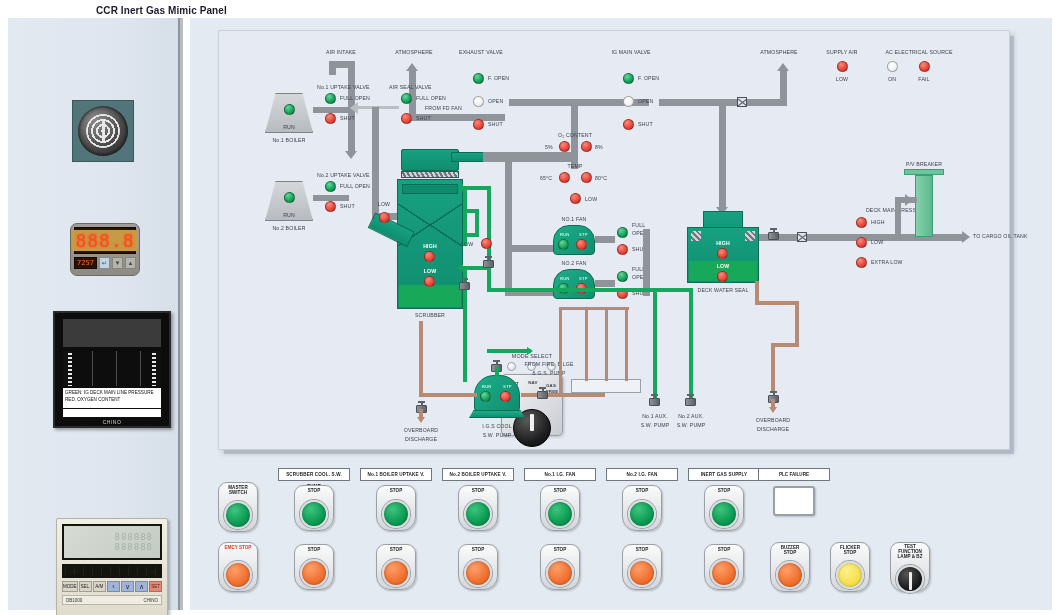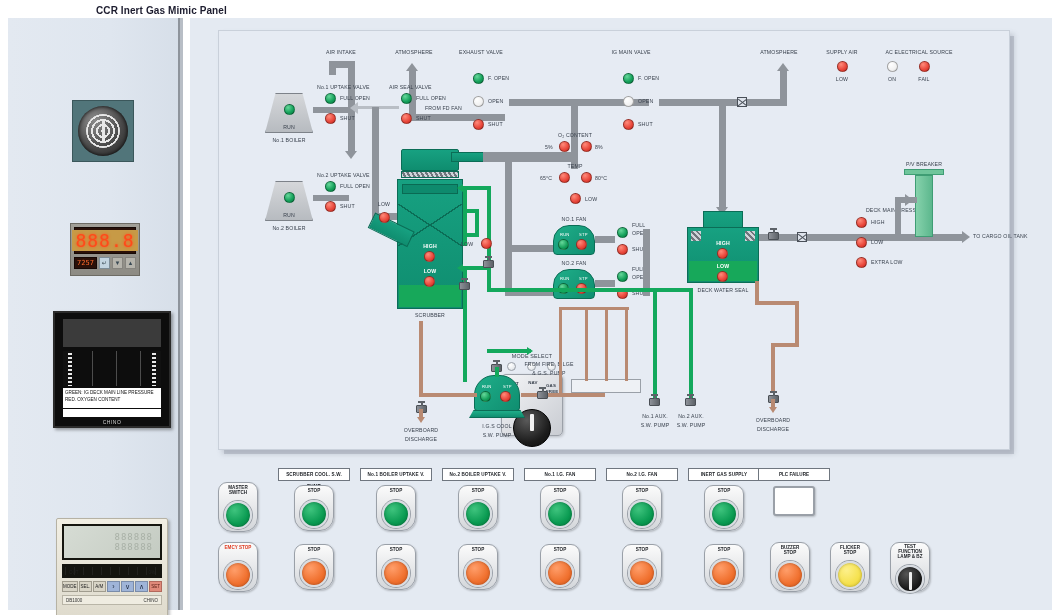--- a/index.html
+++ b/index.html
@@ -51,21 +51,21 @@
   .siren-disc::after {
     content:""; position:absolute; left:50%; top:50%;
     width:3px; height:22px; margin:-11px 0 0 -1.5px;
     background:#e8e8e8;
   }
 
   
   .dig-unit {
     position:absolute; left:62px; top:205px; width:70px; height:53px;
     background:linear-gradient(180deg,#a2a098,#8d8b84);
-    border:1px solid #6d6b64; border-radius:0; padding:3px;
+    border:1px solid #6d6b64; border-radius:7px; padding:3px;
   }
   .dig-screen {
     height:27px; background:#2a1008; border:1px solid #150805;
     display:flex; align-items:center; justify-content:center;
   }
   .dig-digits {
     font-family:"DejaVu Sans Mono", monospace;
     font-size:18px; color:#ff4a1a; letter-spacing:1px;
     text-shadow:0 0 3px #ff5020;
     background:#c79a46; padding:0 3px;

